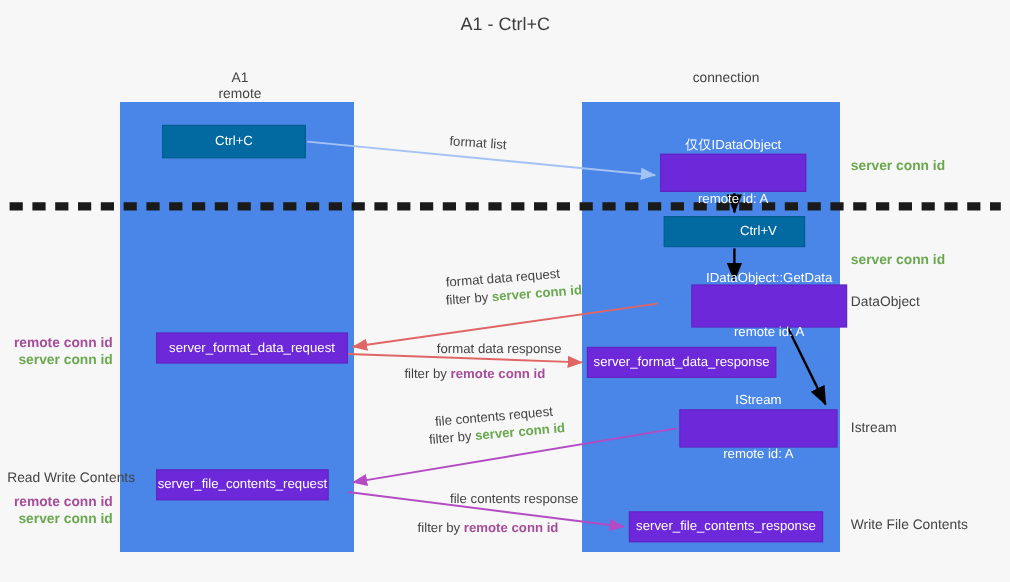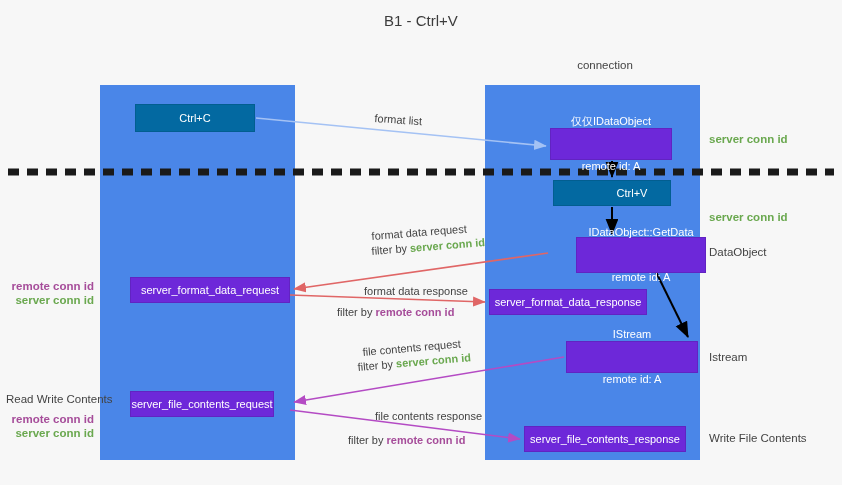--- a/index.html
+++ b/index.html
@@ -120,23 +120,27 @@
   .al-fcreq2 { left: 357px; top: 360px; transform: rotate(-5deg); }
   .al-fcresp { left: 375px; top: 409px; transform: rotate(0deg); }
   .al-fcresp2{ left: 348px; top: 433px; transform: rotate(0deg); }
 </style>
 </head>
 <body>
 
 <div id="stage">
 
   <div class="title">
-    <div>B1 - Ctrl+V</div>
-  </div>
-
+    <div>A1 - Ctrl+C</div>
+  </div>
+
+  <div class="col-head col-head-a">
+    <div>A1</div>
+    <div>remote</div>
+  </div>
   <div class="col-head col-head-b">
     <div>connection</div>
   </div>
 
   <div class="lane lane-a"></div>
   <div class="lane lane-b"></div>
 
   <svg id="svg-layer" viewBox="0 0 842 485">
     <defs>
       <marker id="ah-blue" markerWidth="9" markerHeight="9" refX="7.5" refY="3.2" orient="auto">

